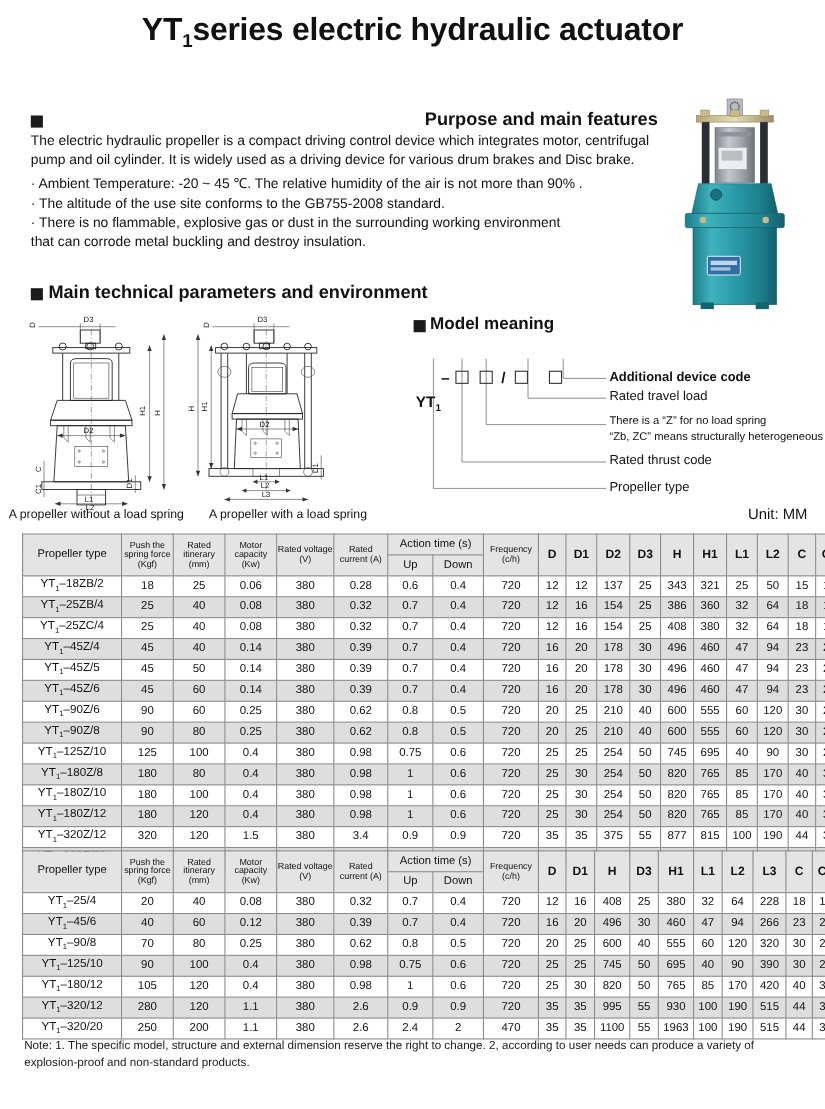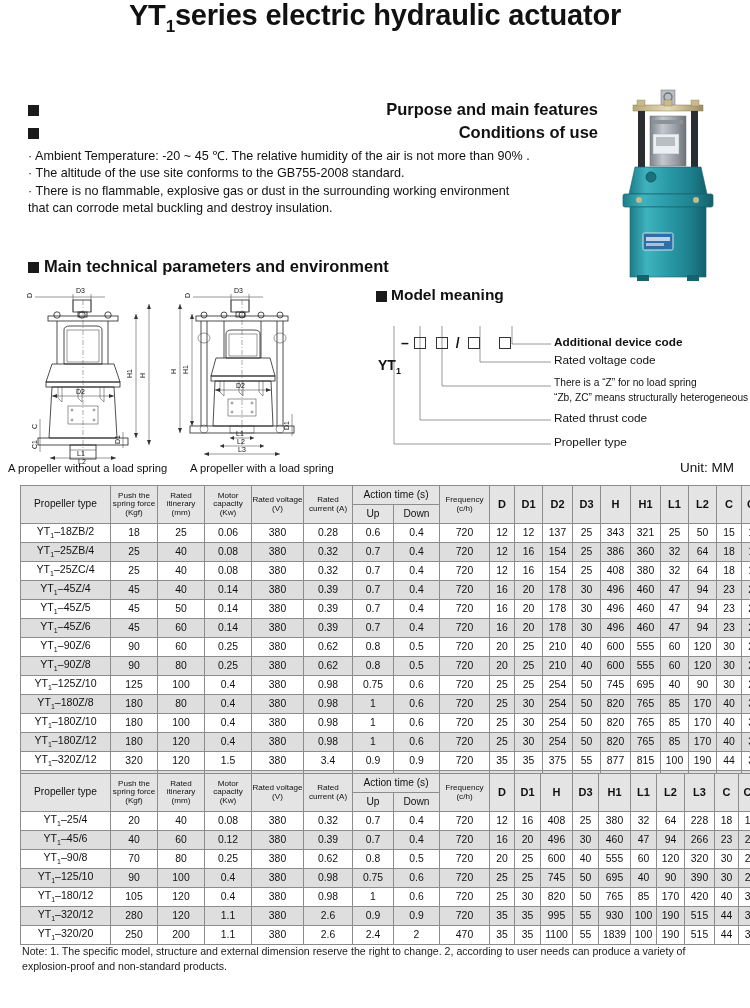--- a/index.html
+++ b/index.html
@@ -12,21 +12,21 @@
     position:relative;
     overflow:hidden;
   }
 
   
   .page-title{
     text-align:center;
     font-size:29px;
     font-weight:700;
     letter-spacing:-0.2px;
-    padding-top:0;
+    padding-top:12px;
     line-height:1.1;
   }
   .page-title sub{ font-size:17px; }
 
   
   .sec-head{
     font-size:16.5px;
     font-weight:700;
     display:flex;
     align-items:center;
@@ -238,25 +238,22 @@
     <rect x="42" y="187" width="12" height="6" fill="#14646f"></rect>
     <rect x="92" y="187" width="12" height="6" fill="#14646f"></rect>
   </svg>
 </div>
 
 <div class="intro">
   <div class="sec-head">
     <span class="sq"></span>
     <span>Purpose and main features</span>
   </div>
-
-  <div class="sec-head" style="margin-top:4px;">
-    <span class="sq"></span>
-    <span>Conditions of use</span>
-  </div>
+  <p class="body-text">The electric hydraulic propeller is a compact driving control device which integrates motor, centrifugal pump and oil cylinder. It is widely used as a driving device for various drum brakes and Disc brake.</p>
+
   <div class="cond-list">
     <div>· Ambient Temperature: -20 ~ 45 ℃. The relative humidity of the air is not more than 90% .</div>
     <div>· The altitude of the use site conforms to the GB755-2008 standard.</div>
     <div>· There is no flammable, explosive gas or dust in the surrounding working environment</div>
     <div>that can corrode metal buckling and destroy insulation.</div>
   </div>
 </div>
 
 <div class="sec-head mainparams-head">
   <span class="sq"></span>
@@ -446,21 +443,21 @@
     <path d="M104 2 L104 38 L175 38" class="dlthin"></path>
 
     <path d="M66 2 L66 62 L175 62" class="dlthin"></path>
 
     <path d="M44 2 L44 96 L175 96" class="dlthin"></path>
 
     <path d="M18 2 L18 120 L175 120" class="dlthin"></path>
   </svg>
 
   <div class="mlabel" style="left:178px; top:49px;font-weight:bold;">Additional device code</div>
-  <div class="mlabel" style="left:178px; top:67px;">Rated voltage code</div>
+  <div class="mlabel" style="left:178px; top:67px;">Rated travel load</div>
   <div class="mlabel small" style="left:178px; top:91px;">There is a “Z” for no load spring</div>
   <div class="mlabel small" style="left:178px; top:106px;">“Zb, ZC” means structurally heterogeneous</div>
   <div class="mlabel" style="left:178px; top:125px;">Rated thrust code</div>
   <div class="mlabel" style="left:178px; top:149px;">Propeller type</div>
 </div>
 
 <div class="tbl-wrap">
   <table class="spec">
     <colgroup>
       <col style="width:90px">
@@ -991,21 +988,21 @@
           <td>1.1</td>
           <td>380</td>
           <td>2.6</td>
           <td>2.4</td>
           <td>2</td>
           <td>470</td>
           <td>35</td>
           <td>35</td>
           <td>1100</td>
           <td>55</td>
-          <td>1839</td>
+          <td>1963</td>
           <td>100</td>
           <td>190</td>
           <td>515</td>
           <td>44</td>
           <td>35</td>
         </tr>
       </tbody>
   </table>
 </div>
 

